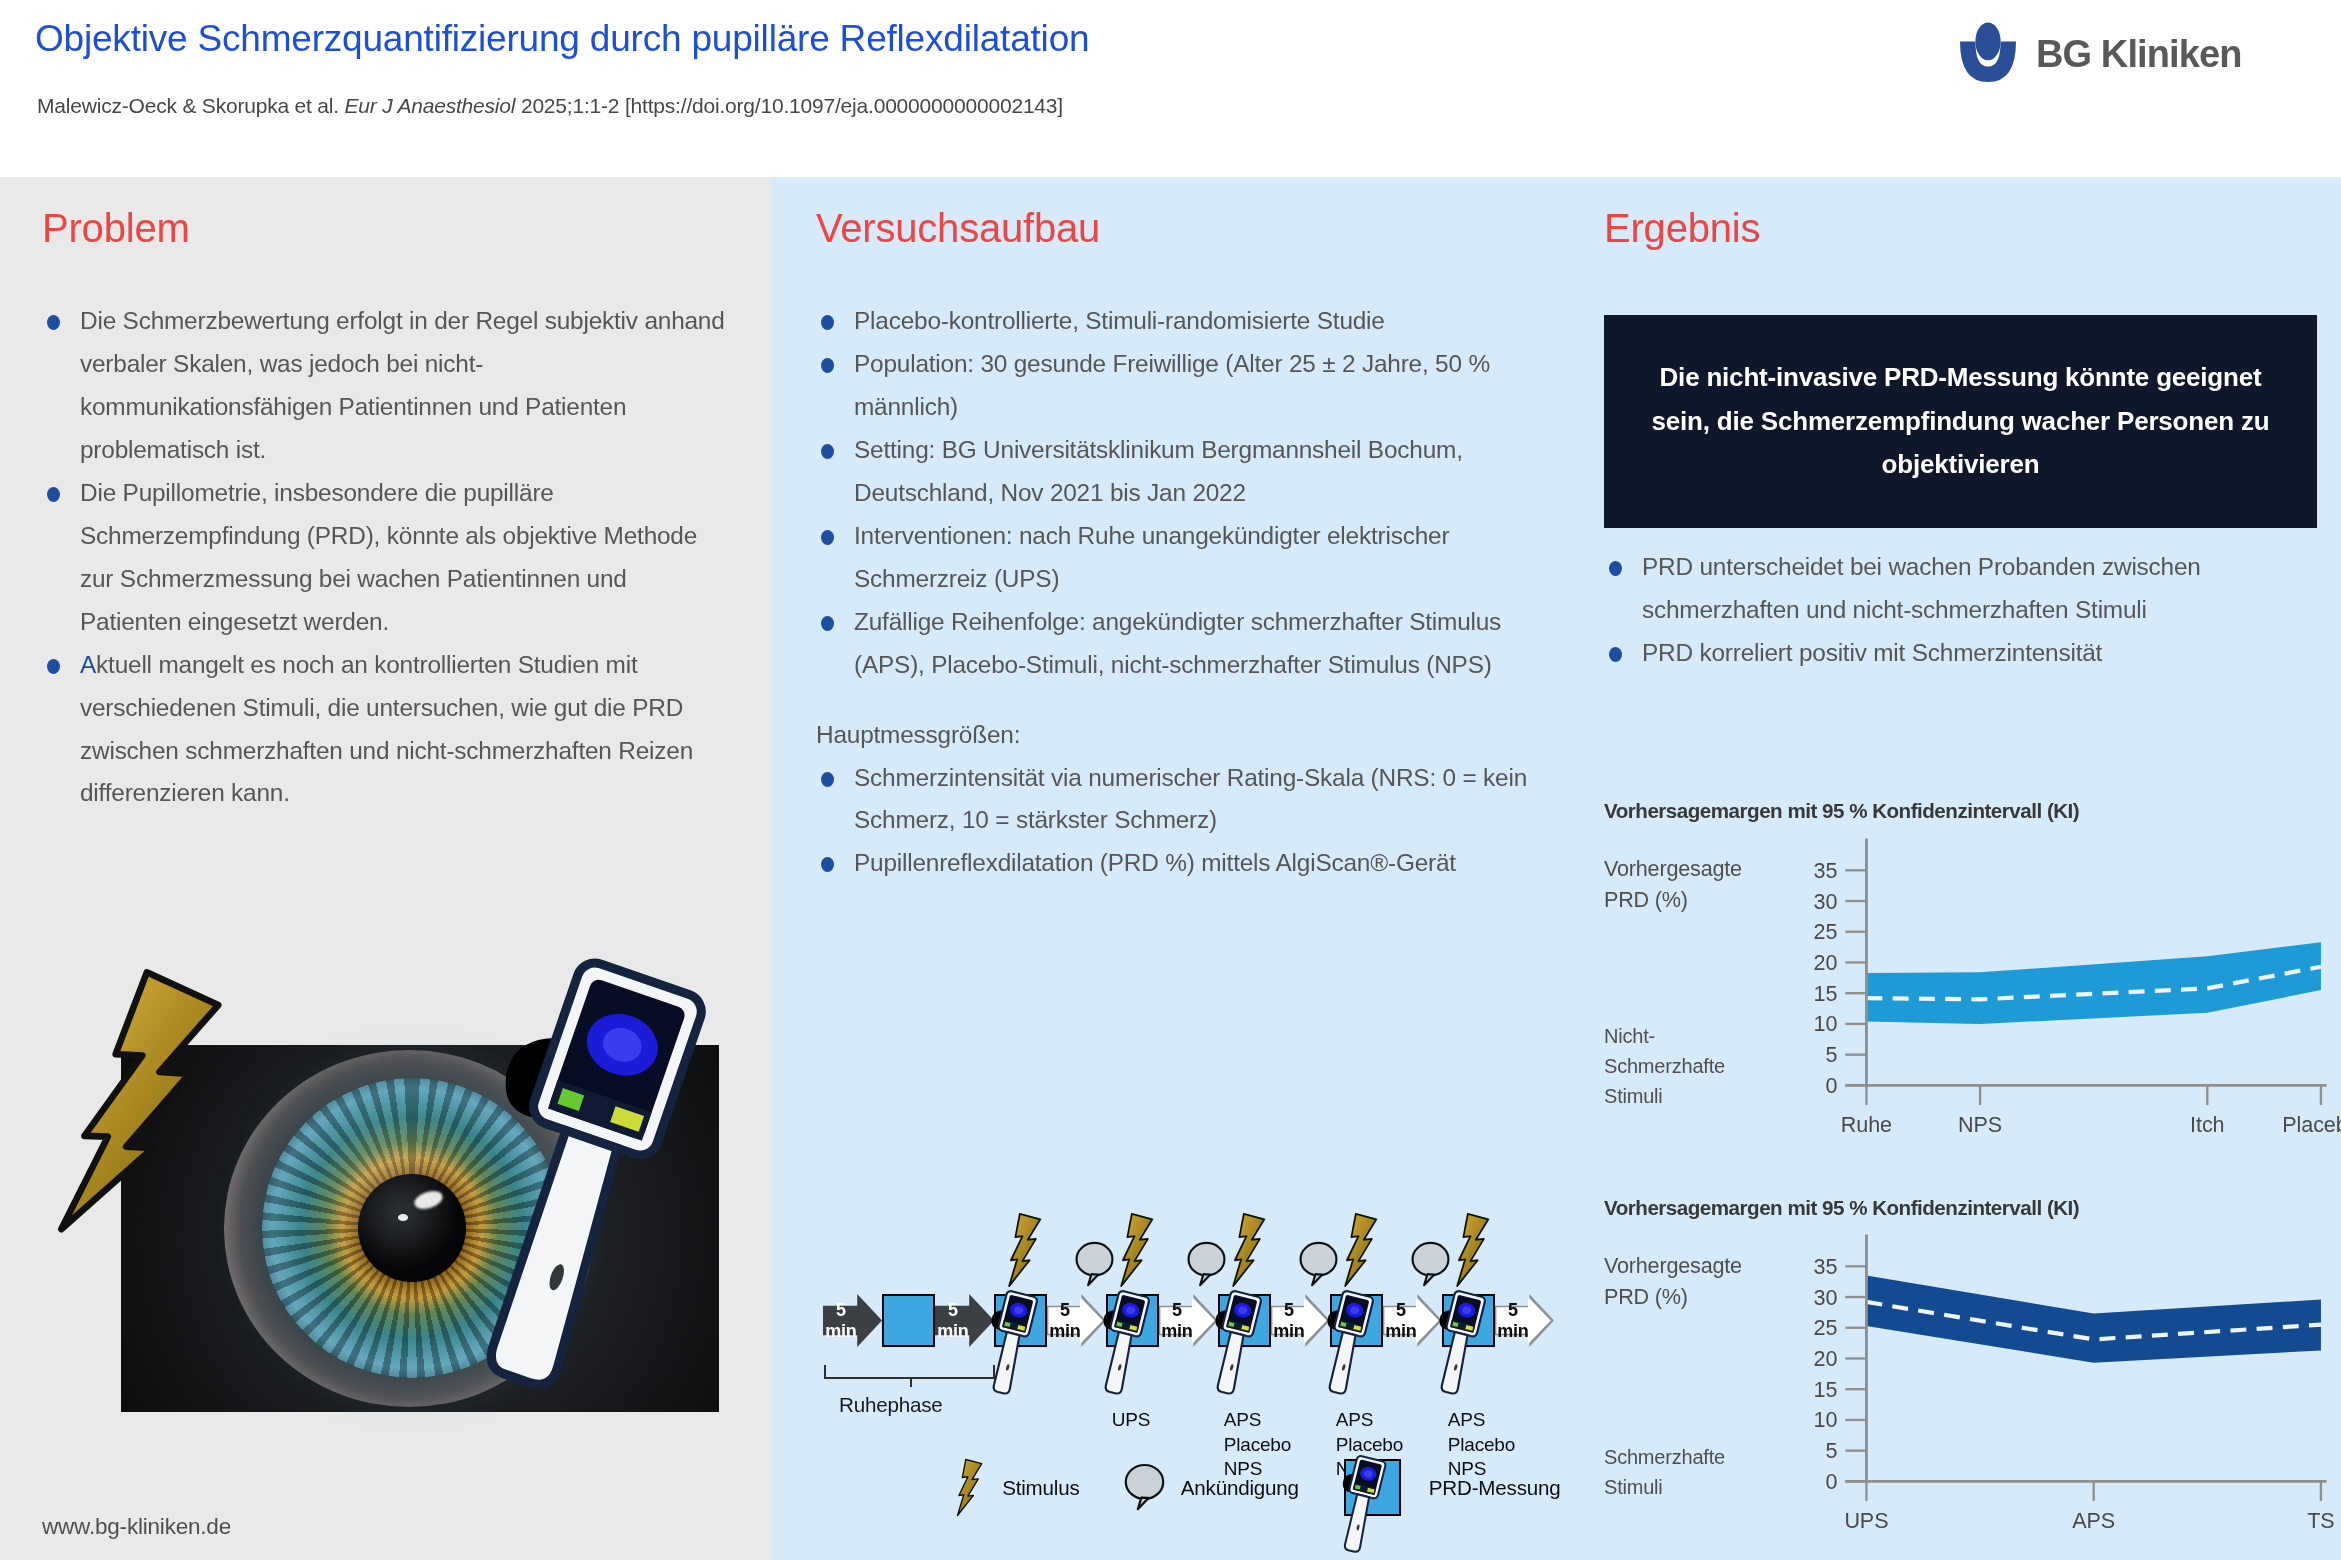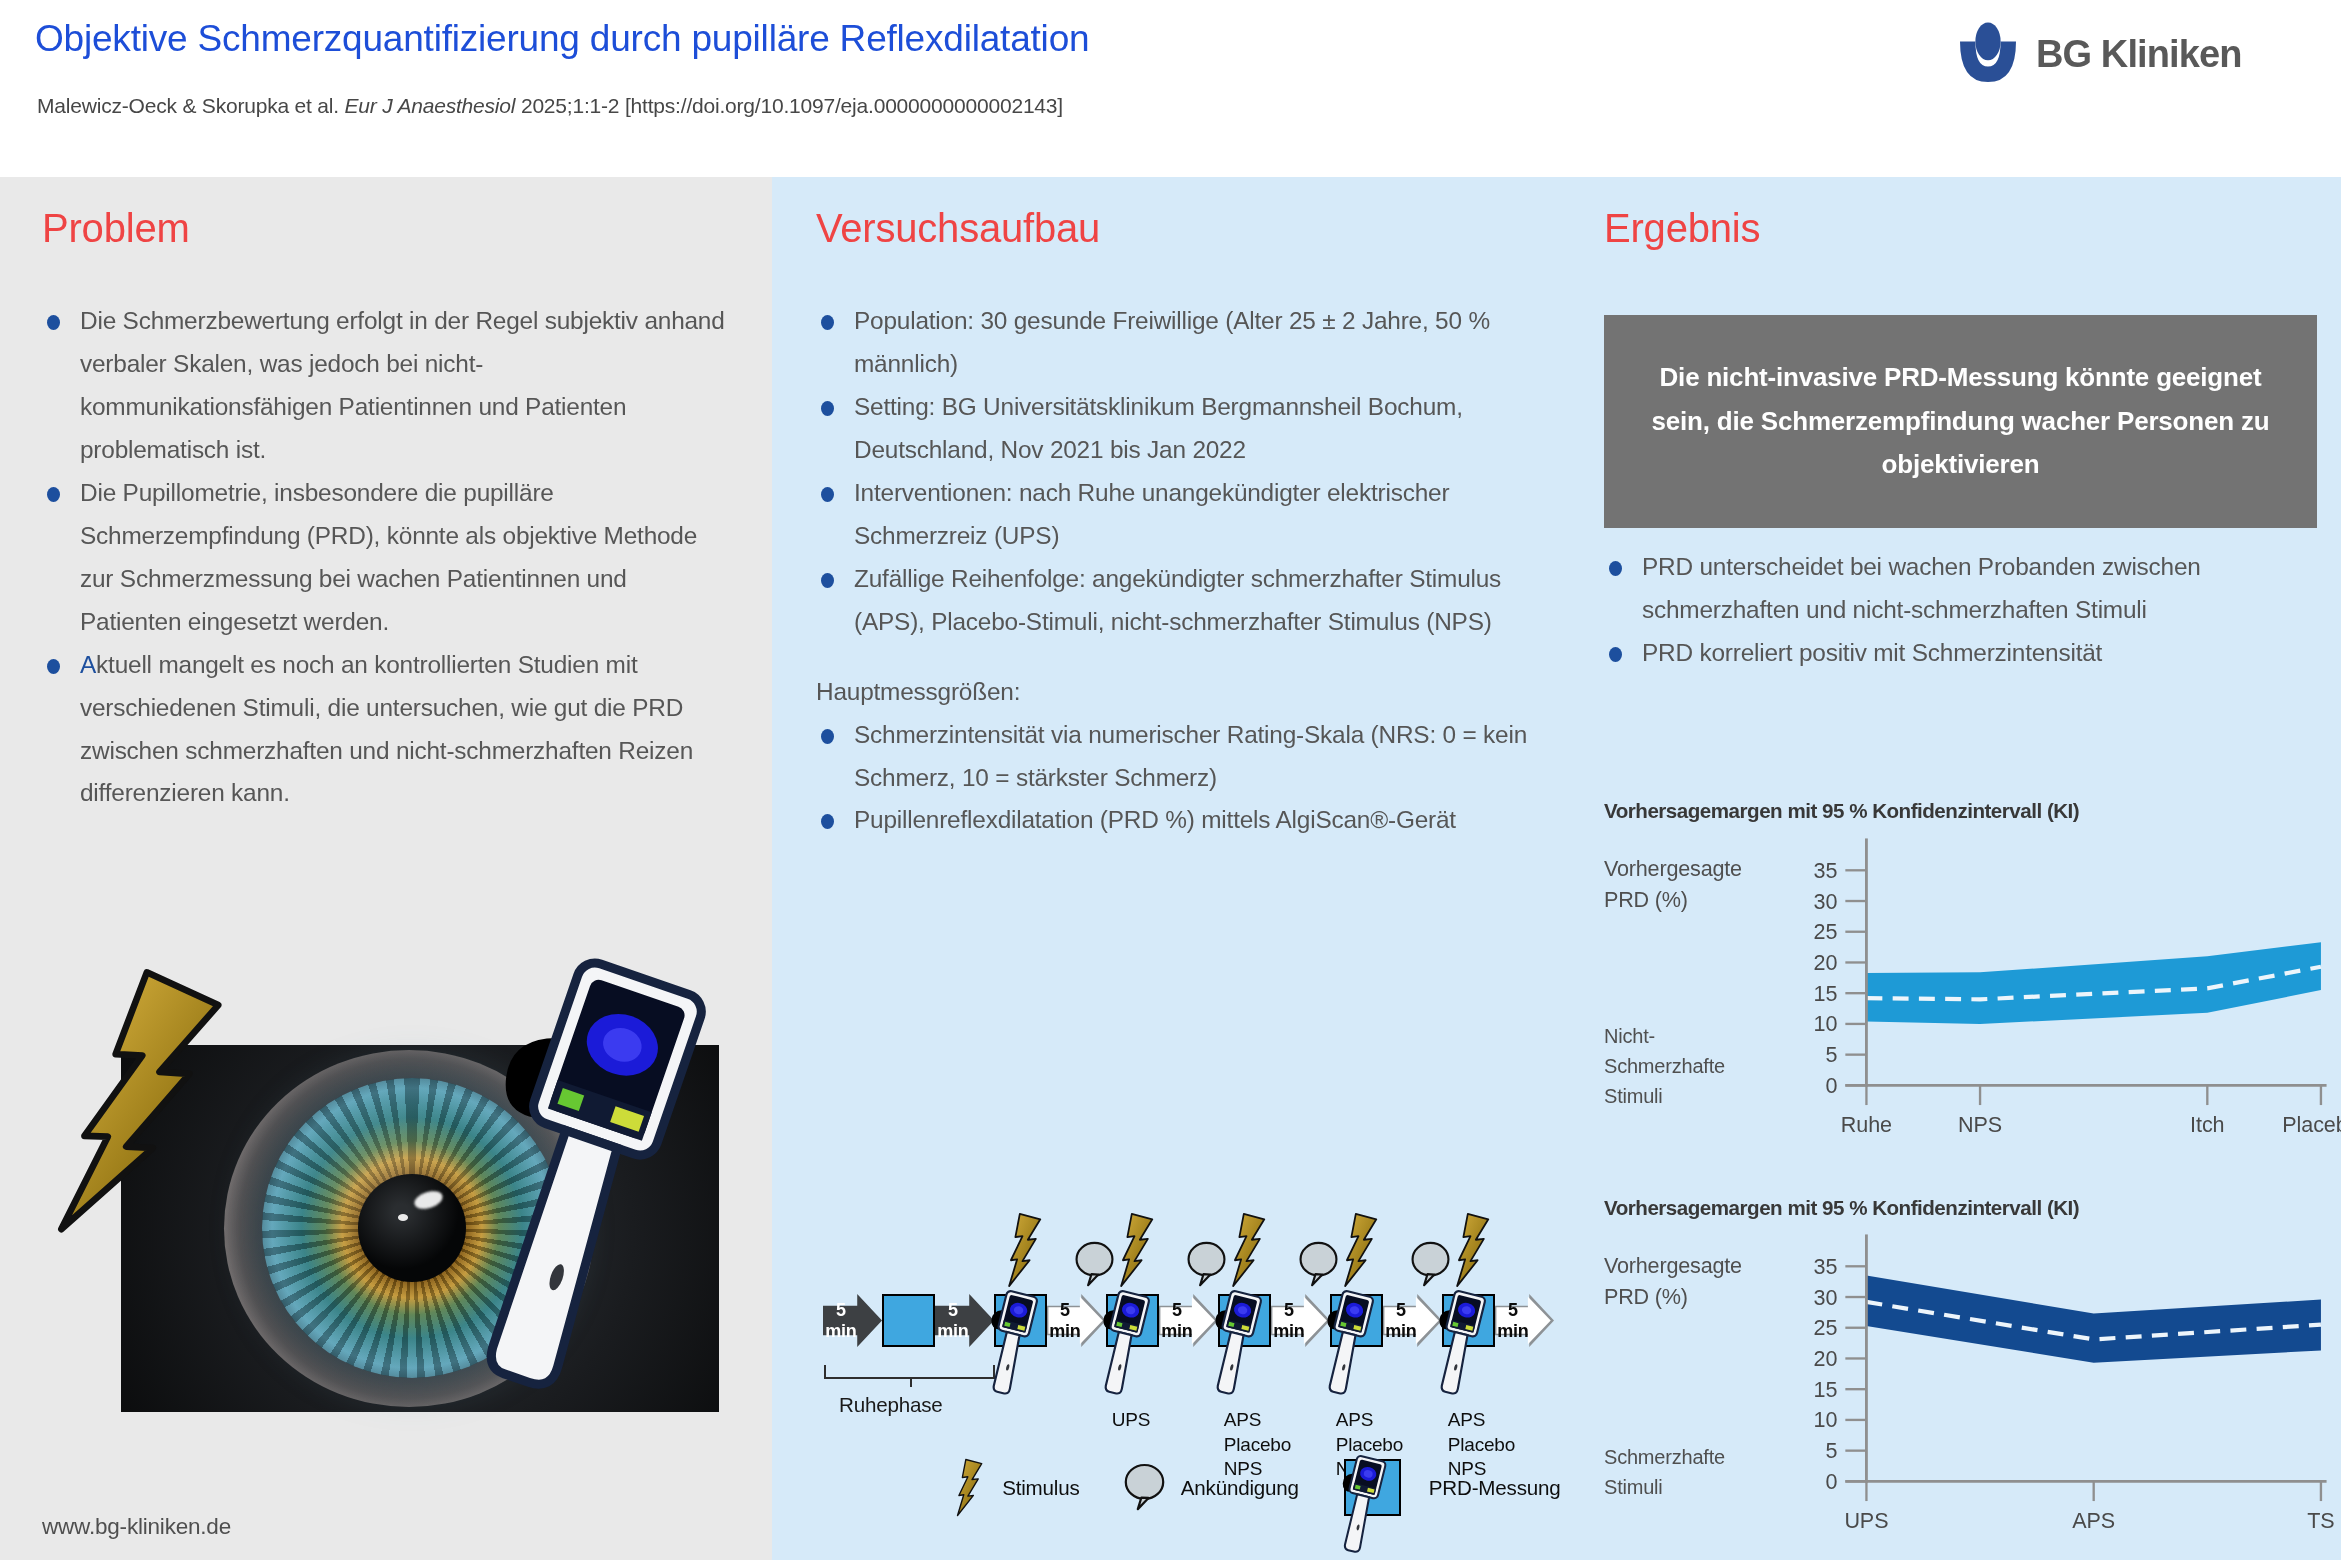--- a/index.html
+++ b/index.html
@@ -20,21 +20,21 @@
   .section-h{font-size:40px;font-weight:normal;color:#ef4444;}
 
   
   ul.blist{list-style:none;margin:0;padding:0;}
   ul.blist li{position:relative;padding-left:38px;font-size:24.4px;line-height:1.76;color:#565656;margin:0;}
   ul.blist li::before{content:"";position:absolute;left:4.7px;top:15px;width:13px;height:15px;
                       border-radius:50%;background:#1d4f9e;}
   .lead-blue{color:#1d4f9e;}
 
   
-  #hl-box{left:1604px;top:315px;width:713px;box-sizing:border-box;background:#737373;
+  #hl-box{left:1604px;top:315px;width:713px;box-sizing:border-box;background:#0f172a;
           padding:41px 25px;text-align:center;}
   #hl-box span{color:#ffffff;font-size:26px;font-weight:bold;line-height:1.68;}
 
   
   .chart-title{font-size:20.6px;font-weight:bold;color:#383838;letter-spacing:-0.5px;}
   .chart-ylabel{font-size:21.6px;color:#4f4f4f;line-height:1.45;width:159px;}
   .chart-rowlabel{font-size:20px;color:#4f4f4f;line-height:1.5;width:159px;}
   svg.bandchart{overflow:visible;}
   svg.bandchart text{font-family:"Liberation Sans",sans-serif;}
   .ticklab{font-size:46px;fill:#4a4a4a;}
@@ -167,20 +167,21 @@
   </svg>
   <svg class="abs" style="left:525px;top:957px;transform:rotate(19deg);transform-origin:35% 12%;" width="211" height="452" viewBox="0 0 140 300">
     <use href="#sym-device"></use>
   </svg>
 
   <div class="abs" id="footer-url">www.bg-kliniken.de</div>
 
   <div class="abs section-h" style="left:816px;top:206px;">Versuchsaufbau</div>
   <div class="abs" style="left:816px;top:300px;width:741px;">
     <ul class="blist">
+      <li>Placebo-kontrollierte, Stimuli-randomisierte Studie</li>
       <li>Population: 30 gesunde Freiwillige (Alter 25 ± 2 Jahre, 50 % männlich)</li>
       <li>Setting: BG Universitätsklinikum Bergmannsheil Bochum, Deutschland, Nov 2021 bis Jan 2022</li>
       <li>Interventionen: nach Ruhe unangekündigter elektrischer Schmerzreiz (UPS)</li>
       <li>Zufällige Reihenfolge: angekündigter schmerzhafter Stimulus (APS), Placebo-Stimuli, nicht-schmerzhafter Stimulus (NPS)</li>
     </ul>
     <div style="font-size:24.4px;color:#565656;margin-top:27px;line-height:1.76;">Hauptmessgrößen:</div>
     <ul class="blist">
       <li>Schmerzintensität via numerischer Rating-Skala (NRS: 0 = kein Schmerz, 10 = stärkster Schmerz)</li>
       <li>Pupillenreflexdilatation (PRD %) mittels AlgiScan®-Gerät</li>
     </ul>

